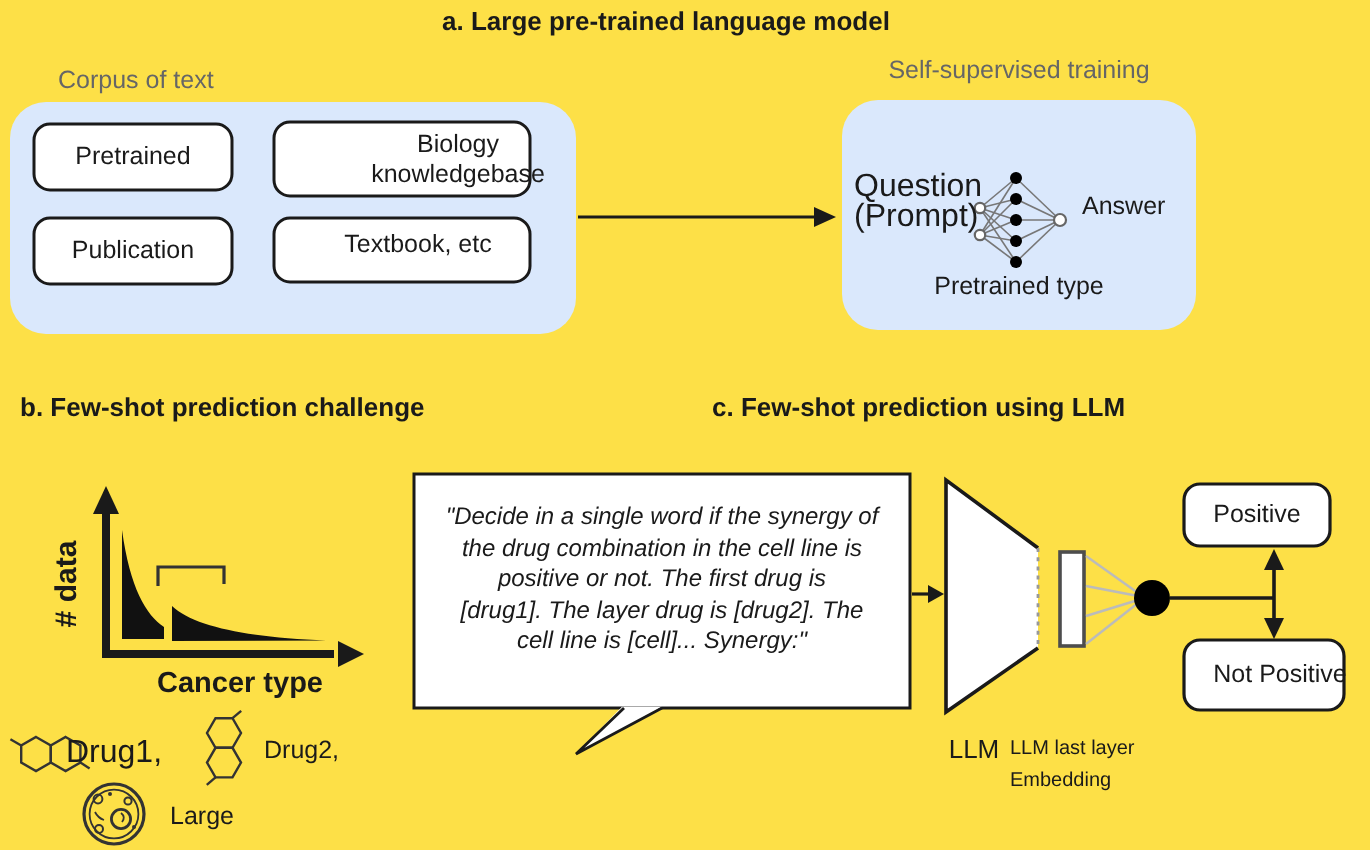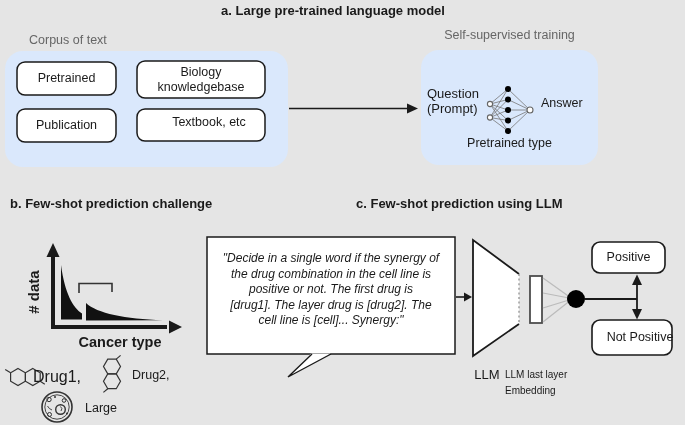--- a/index.html
+++ b/index.html
@@ -1,16 +1,16 @@
 <!DOCTYPE html>
 <html><head>
 <meta charset="utf-8">
 <style>
   html,body{margin:0;padding:0;background:#ffffff;}
-  .canvas{position:relative;width:685px;height:425px;background:#e5e5e5;overflow:hidden;
+  .canvas{position:relative;width:685px;height:425px;background:#fde047;overflow:hidden;
           font-family:"Liberation Sans",sans-serif;color:#1a1a1a;}
   svg.art{position:absolute;left:0;top:0;}
   .t{position:absolute;white-space:nowrap;color:#1a1a1a;}
   .title{font-weight:bold;font-size:13px;}
   .muted{color:#666666;font-size:12.5px;}
   .boxlbl{position:absolute;display:flex;align-items:center;justify-content:center;
           text-align:center;font-size:12.5px;line-height:1.2;white-space:normal;}
   .prompt{position:absolute;font-style:italic;font-size:12px;line-height:15.5px;
           text-align:center;}
   .prompt div{white-space:nowrap;}
@@ -127,26 +127,26 @@
     </g>
 
     <rect x="592" y="242" width="73" height="31" rx="8" fill="#fff" stroke="#1a1a1a" stroke-width="1.6"></rect>
     <rect x="592" y="320" width="80" height="35" rx="8" fill="#fff" stroke="#1a1a1a" stroke-width="1.6"></rect>
   </svg>
 
   <div class="t title" style="left:168px;top:3px;width:330px;text-align:center;">a. Large pre-trained language model</div>
   <div class="t muted" style="left:29px;top:33px;">Corpus of text</div>
 
   <div class="boxlbl" style="left:17px;top:62px;width:99px;height:33px;">Pretrained</div>
-  <div class="boxlbl" style="left:139px;top:61px;width:124px;height:37px;">Biology knowledgebase</div>
+  <div class="boxlbl" style="left:139px;top:61px;width:124px;height:37px;padding-left:28px;">Biology knowledgebase</div>
   <div class="boxlbl" style="left:17px;top:109px;width:99px;height:33px;">Publication</div>
   <div class="boxlbl" style="left:137px;top:106px;width:144px;height:32px;">Textbook, etc</div>
 
   <div class="t muted" style="left:421px;top:28px;width:177px;text-align:center;">Self-supervised training</div>
-  <div class="t" style="left:427px;top:87px;font-size:13px;line-height:14.5px;">
+  <div class="t" style="left:427px;top:87px;font-size:16px;line-height:14.5px;">
     <div>Question</div>
     <div>(Prompt)</div>
   </div>
   <div class="t" style="left:541px;top:96px;font-size:12.5px;">Answer</div>
   <div class="t" style="left:421px;top:136px;width:177px;text-align:center;font-size:12.5px;">Pretrained type</div>
 
   <div class="t title" style="left:10px;top:196px;">b. Few-shot prediction challenge</div>
   <div class="t" style="left:3px;top:284px;width:60px;height:16px;text-align:center;font-size:15px;font-weight:600;transform:rotate(-90deg);"># data</div>
   <div class="t" style="left:65px;top:334px;width:110px;text-align:center;font-size:14.5px;font-weight:600;">Cancer type</div>
   <div class="t" style="left:33px;top:368px;font-size:16px;">Drug1,</div>

